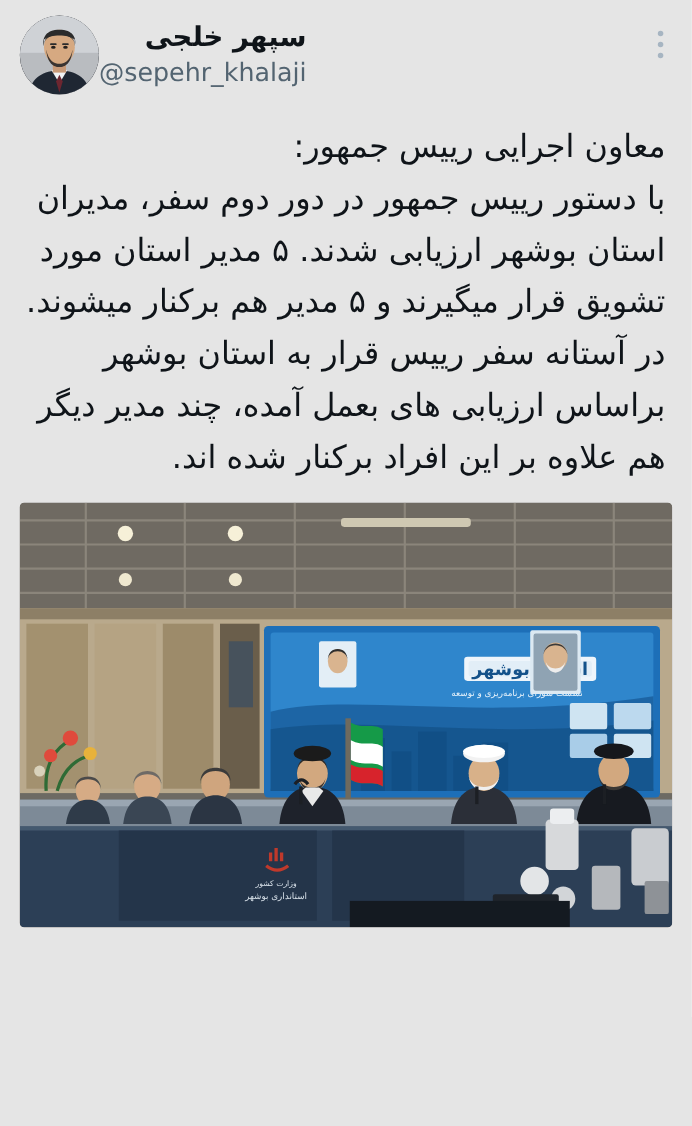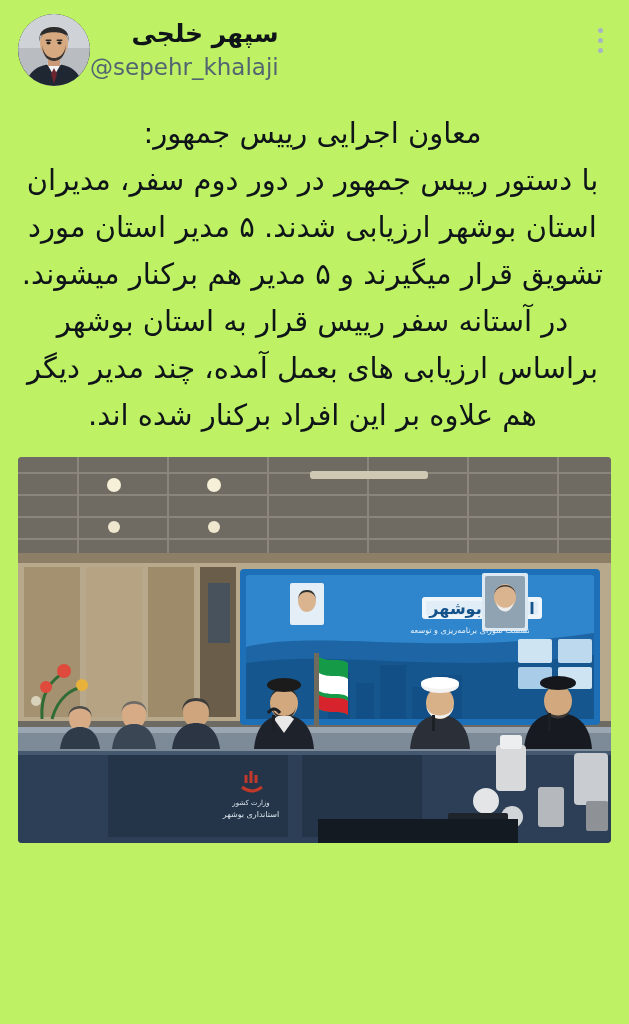--- a/index.html
+++ b/index.html
@@ -12,21 +12,21 @@
     height: 1024px;
     overflow: hidden;
     font-family: "DejaVu Sans", "Liberation Sans", sans-serif;
     color: #0f1419;
   }
   .tweet {
     width: 629px;
     height: 1024px;
     box-sizing: border-box;
     padding: 14px 18px 0 18px;
-    background: #bef264;
+    background: #e5e5e5;
     position: relative;
   }
   .tweet-header {
     display: flex;
     flex-direction: row;
     align-items: flex-start;
     justify-content: flex-start;
     direction: rtl;
     height: 86px;
   }
@@ -76,21 +76,21 @@
   }
   .more-menu span {
     display: block;
     width: 5px;
     height: 5px;
     border-radius: 50%;
     background: #a7b5c2;
   }
   .tweet-text {
     direction: rtl;
-    text-align: center;
+    text-align: right;
     font-size: 29px;
     line-height: 1.62;
     color: #0f1419;
     margin-top: 10px;
     padding: 0 6px 0 2px;
     font-weight: 400;
   }
   .tweet-text p { margin: 0; }
   .media {
     margin-top: 18px;

